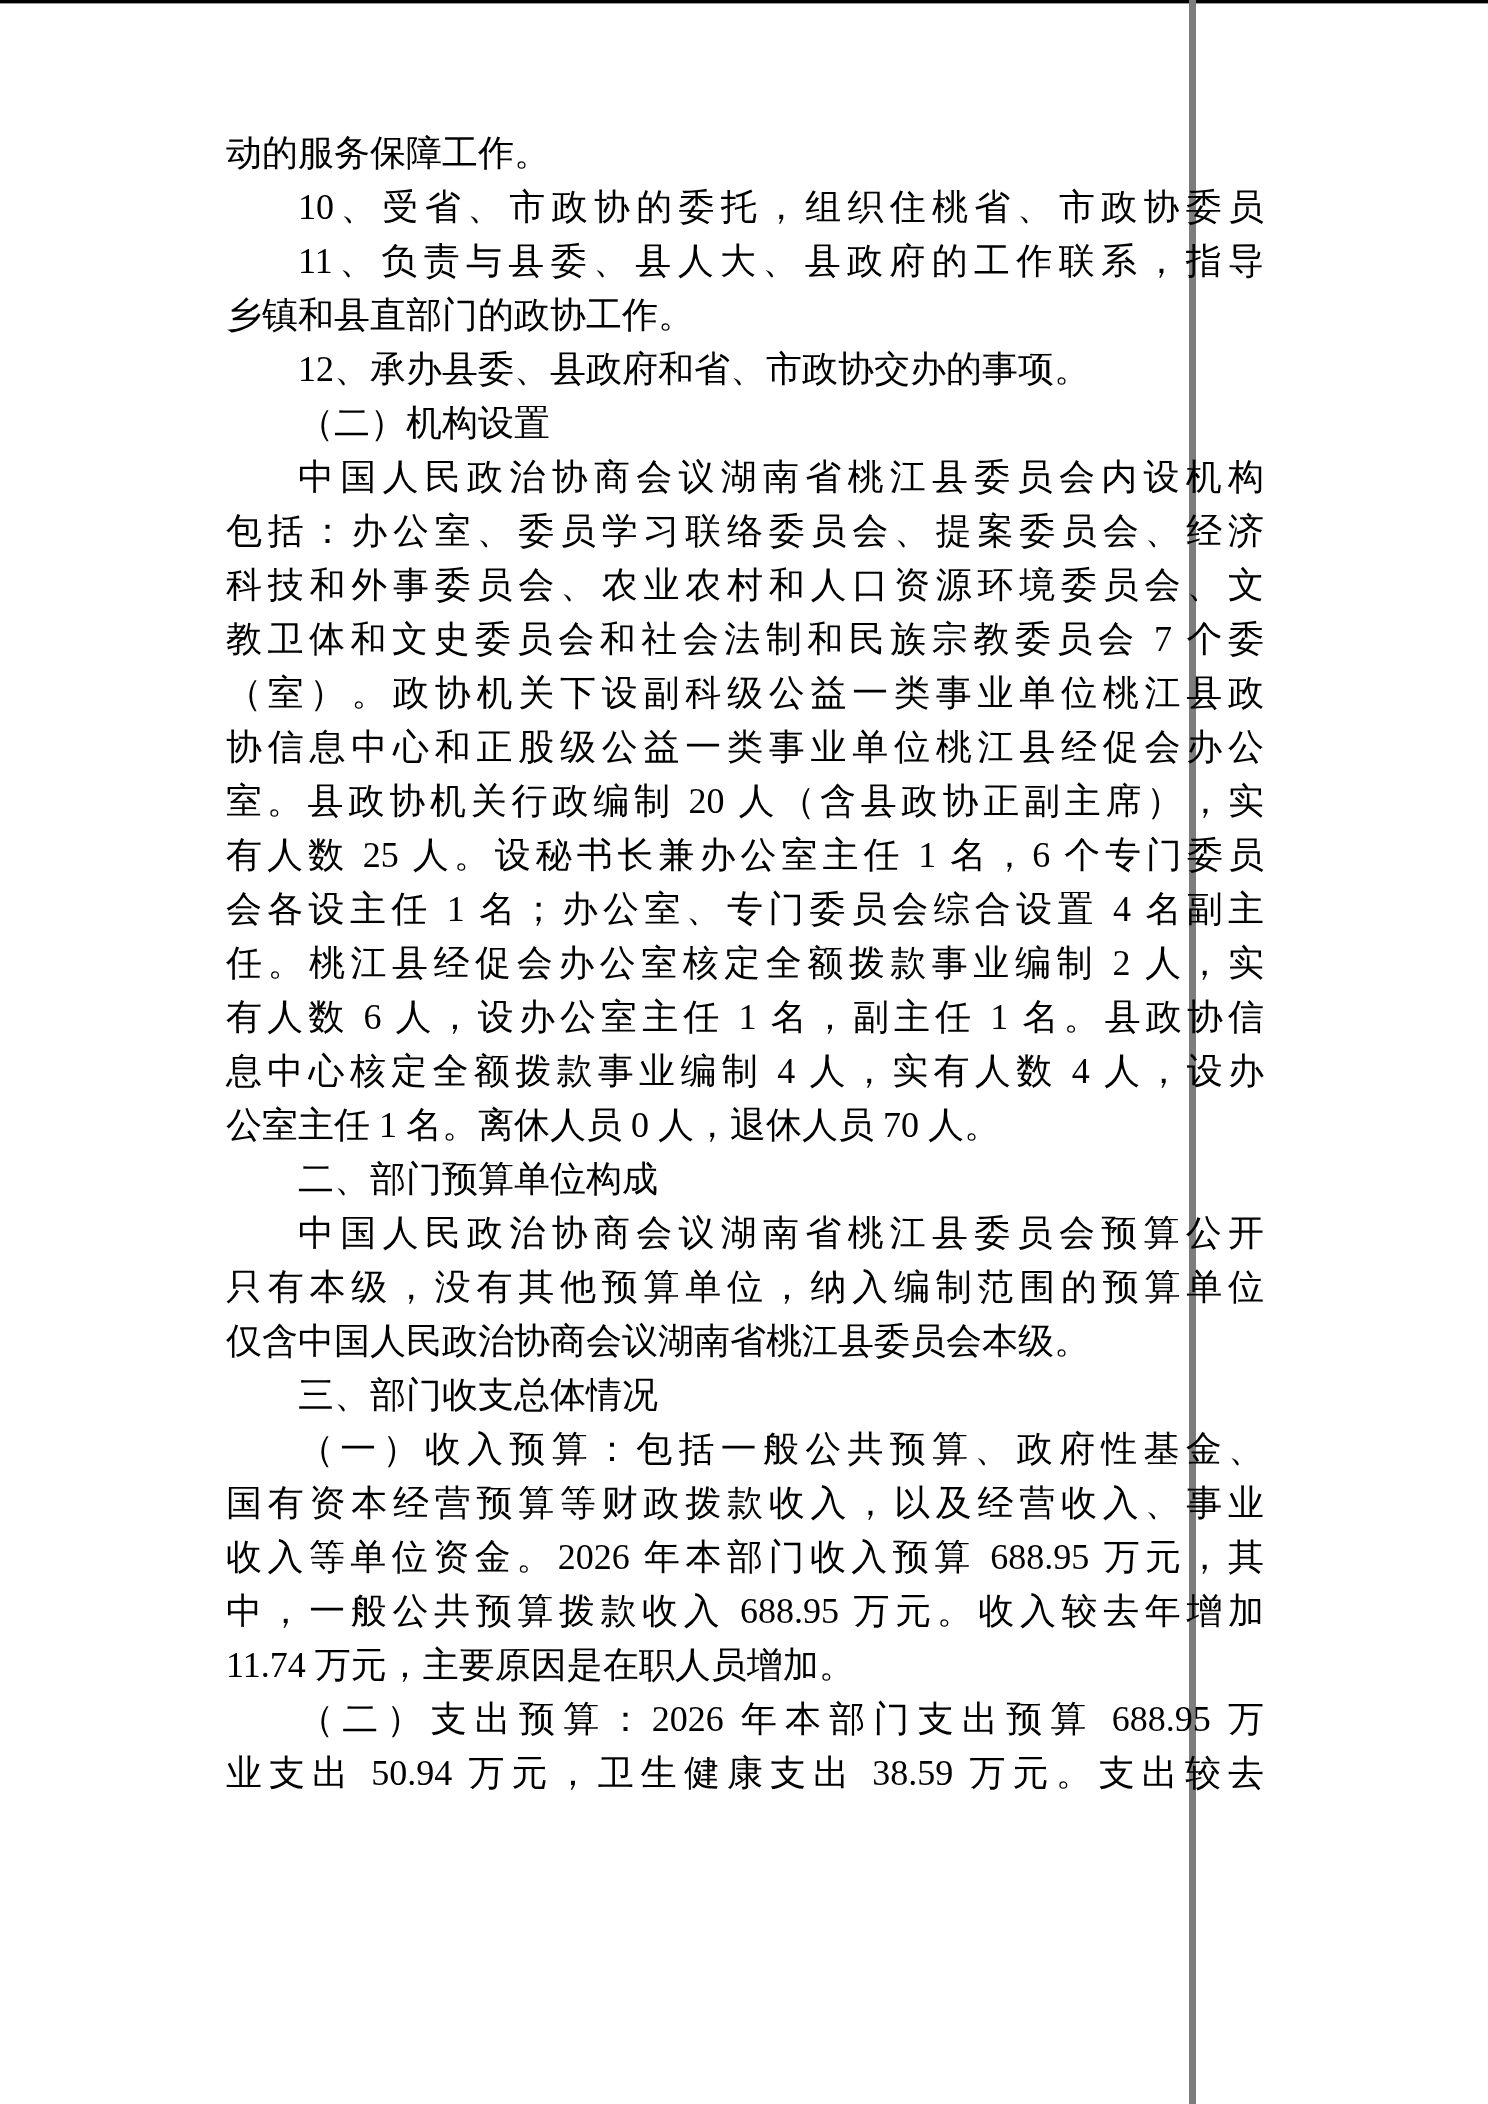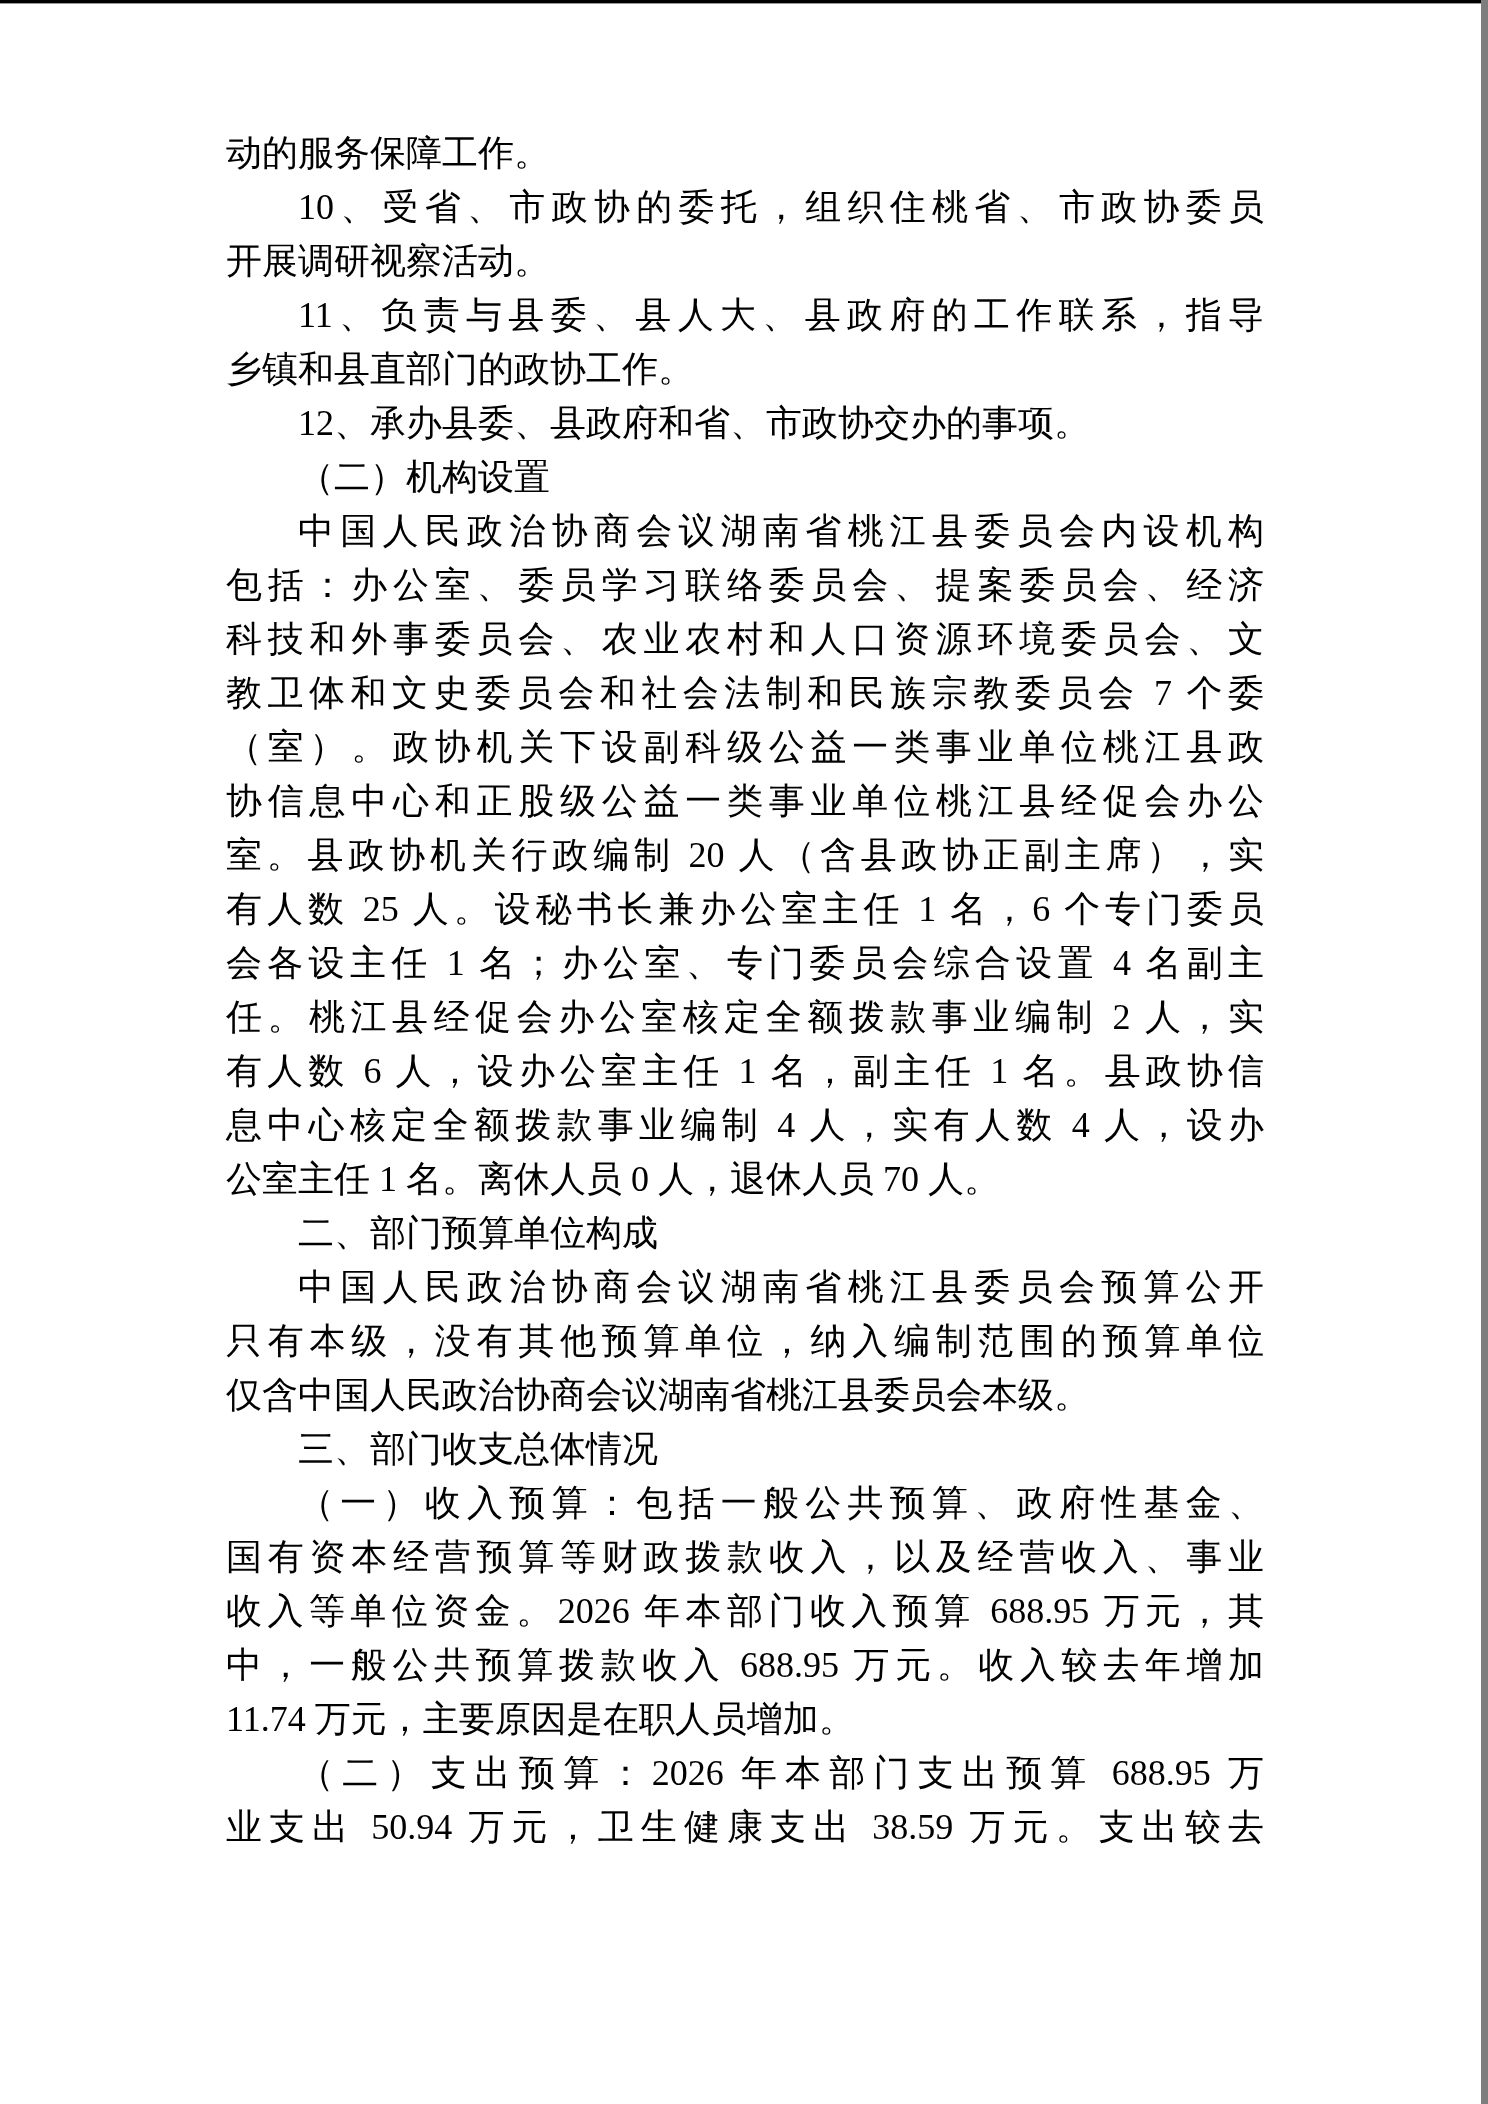--- a/index.html
+++ b/index.html
@@ -5,21 +5,21 @@
   html, body {
     margin: 0;
     padding: 0;
     width: 1488px;
     height: 2104px;
     background: #ffffff;
     overflow: hidden;
   }
   .page {
     position: relative;
-    width: 1488px;
+    width: 1196px;
     height: 2104px;
     background: #ffffff;
     color: #000000;
     font-family: "Liberation Serif", "DejaVu Serif", serif;
   }
   .top-border {
     position: absolute;
     top: 0;
     left: 0;
     width: 1488px;
@@ -74,21 +74,20 @@
 </head>
 <body>
 
 <div class="page">
   <div class="top-border"></div>
   <div class="top-border-shadow"></div>
   <div class="right-border"></div>
   <div class="doc">
       <div class="line"><span class="run">动的服务保障工作。</span></div>
       <div class="line indent jfull"><span class="run">10、受省、市政协的委托，组织住桃省、市政协委员</span></div>
-      <div class="line"><span class="run">开展调研视察活动。</span></div>
       <div class="line indent jfull"><span class="run">11、负责与县委、县人大、县政府的工作联系，指导</span></div>
       <div class="line"><span class="run">乡镇和县直部门的政协工作。</span></div>
       <div class="line indent"><span class="run">12、承办县委、县政府和省、市政协交办的事项。</span></div>
       <div class="line indent"><span class="run bold">（二）机构设置</span></div>
       <div class="line indent jfull"><span class="run">中国人民政治协商会议湖南省桃江县委员会内设机构</span></div>
       <div class="line jfull"><span class="run">包括：办公室、委员学习联络委员会、提案委员会、经济</span></div>
       <div class="line jfull"><span class="run">科技和外事委员会、农业农村和人口资源环境委员会、文</span></div>
       <div class="line jfull"><span class="run">教卫体和文史委员会和社会法制和民族宗教委员会 7 个委</span></div>
       <div class="line jfull"><span class="run">（室）。政协机关下设副科级公益一类事业单位桃江县政</span></div>
       <div class="line jfull"><span class="run">协信息中心和正股级公益一类事业单位桃江县经促会办公</span></div>

